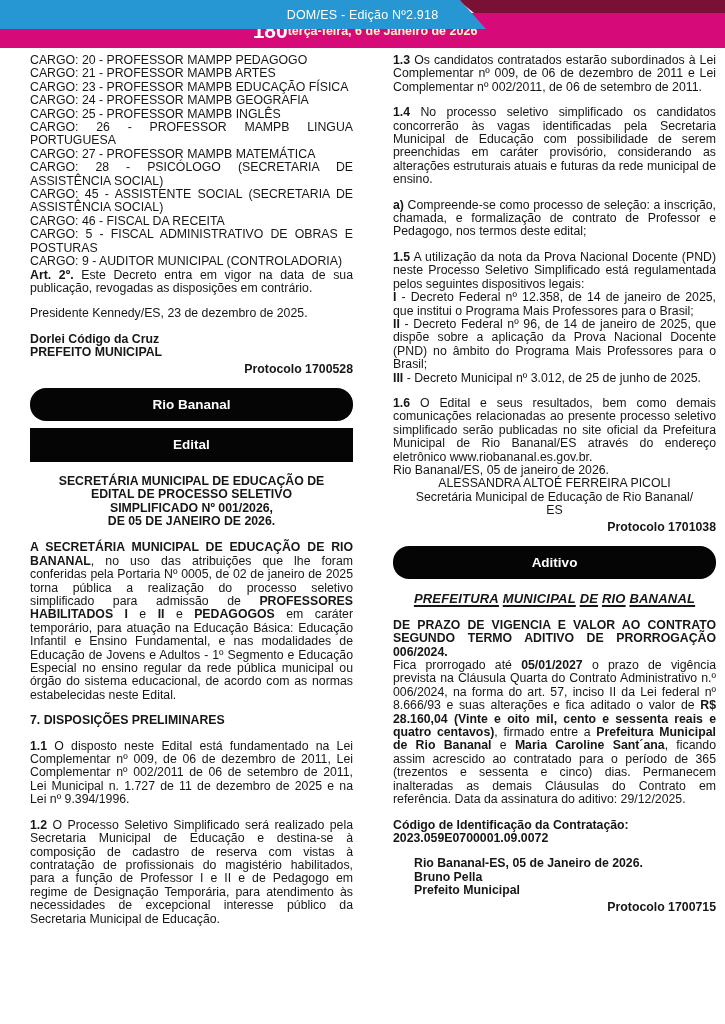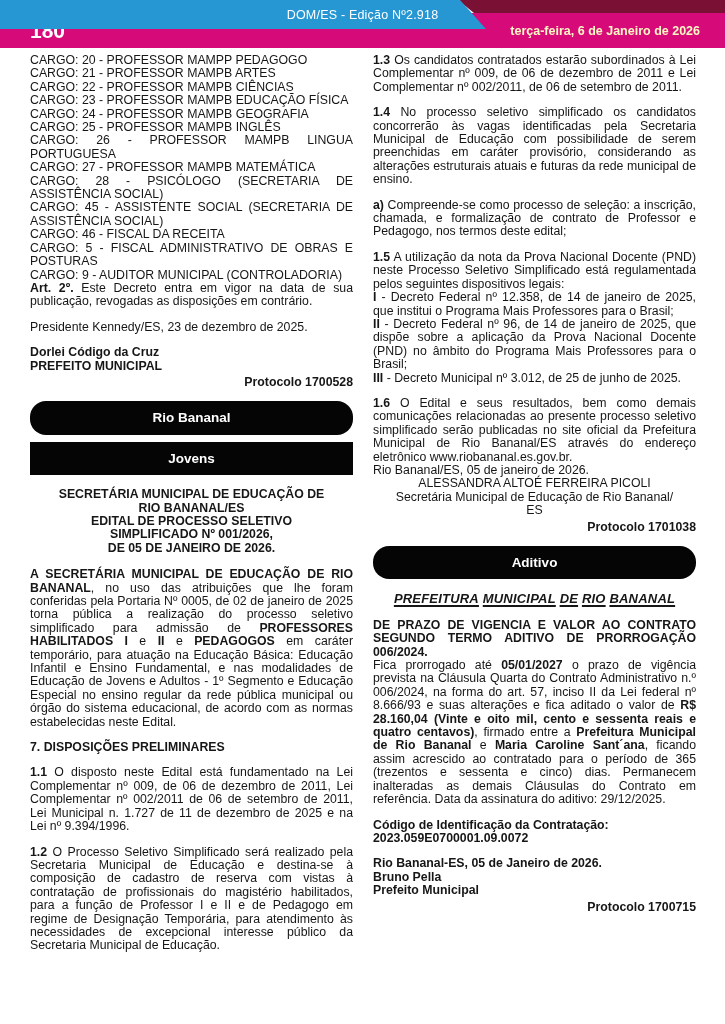--- a/index.html
+++ b/index.html
@@ -8,37 +8,37 @@
   *{box-sizing:border-box;}
   html,body{margin:0;padding:0;}
   body{
     width:725px;height:1024px;overflow:hidden;background:#ffffff;
     font-family:"Liberation Sans",sans-serif;color:var(--text);
   }
   
   .header{position:relative;height:48px;background:#fff;}
   .pink-bar{
     position:absolute;top:13px;left:0;right:0;height:35px;background:var(--pink);
-    display:flex;align-items:center;justify-content:space-between;
+    display:flex;align-items:center;justify-content:center;
   }
   .maroon-strip{
     position:absolute;top:0;left:0;right:0;height:13px;background:var(--maroon);
     clip-path:polygon(458px 0,100% 0,100% 100%,474px 100%);
   }
   .blue-bar{
     position:absolute;top:0;left:0;right:0;height:29px;background:var(--blue);
     clip-path:polygon(0 0,460px 0,486px 100%,0 100%);
     display:flex;align-items:center;justify-content:center;
   }
   .edition{color:#fff;font-size:12.5px;letter-spacing:.2px;}
   .page-num{color:#fff;font-size:21px;font-weight:bold;margin-left:30px;}
   .hdr-date{color:#fef9c3;font-size:12.5px;font-weight:bold;margin-right:25px;}
   
   .content{
-    display:grid;grid-template-columns:323px 323px;column-gap:20px;
+    display:grid;grid-template-columns:323px 323px;column-gap:40px;
     padding:6px 0 0 30px;
   }
   .col{font-size:12.3px;line-height:13.4px;}
   .p{text-align:justify;margin:0 0 12px 0;}
   .m0{margin:0;}
   .center{text-align:center;}
   .bold{font-weight:bold;}
   .proto{font-weight:bold;text-align:right;margin:3px 0 12px 0;}
   .section-bar{
     background:var(--bar);color:#fff;text-align:center;font-weight:bold;
@@ -68,46 +68,44 @@
     <span class="edition">DOM/ES - Edição Nº2.918</span>
   </div>
 </div>
 
 <div class="content">
 
   <div class="col">
     <div>
         <div class="p m0">CARGO: 20 - PROFESSOR MAMPP PEDAGOGO</div>
         <div class="p m0">CARGO: 21 - PROFESSOR MAMPB ARTES</div>
-        <div class="p m0">CARGO: 22 - PROFESSOR MAMPB CIÊNCIAS</div>
         <div class="p m0">CARGO: 23 - PROFESSOR MAMPB EDUCAÇÃO FÍSICA</div>
         <div class="p m0">CARGO: 24 - PROFESSOR MAMPB GEOGRAFIA</div>
         <div class="p m0">CARGO: 25 - PROFESSOR MAMPB INGLÊS</div>
         <div class="p m0">CARGO: 26 - PROFESSOR MAMPB LINGUA PORTUGUESA</div>
         <div class="p m0">CARGO: 27 - PROFESSOR MAMPB MATEMÁTICA</div>
         <div class="p m0">CARGO: 28 - PSICÓLOGO (SECRETARIA DE ASSISTÊNCIA SOCIAL)</div>
         <div class="p m0">CARGO: 45 - ASSISTENTE SOCIAL (SECRETARIA DE ASSISTÊNCIA SOCIAL)</div>
         <div class="p m0">CARGO: 46 - FISCAL DA RECEITA</div>
         <div class="p m0">CARGO: 5 - FISCAL ADMINISTRATIVO DE OBRAS E POSTURAS</div>
         <div class="p m0">CARGO: 9 - AUDITOR MUNICIPAL (CONTROLADORIA)</div>
       </div>
     <div class="p"><b>Art. 2º.</b><span> Este Decreto entra em vigor na data de sua publicação, revogadas as disposições em contrário.</span></div>
     <div class="p">Presidente Kennedy/ES, 23 de dezembro de 2025.</div>
     <div class="bold">
         <div class="m0">Dorlei Código da Cruz</div>
         <div class="m0">PREFEITO MUNICIPAL</div>
       </div>
     <div class="proto">Protocolo 1700528</div>
 
     <div class="section-bar mt-lg">Rio Bananal</div>
-    <div class="section-bar mb-md">Jovens</div>
+    <div class="section-bar mb-md">Edital</div>
 
     <div class="center bold mb-md">
         <div class="m0">SECRETÁRIA MUNICIPAL DE EDUCAÇÃO DE</div>
-        <div class="m0">RIO BANANAL/ES</div>
         <div class="m0">EDITAL DE PROCESSO SELETIVO</div>
         <div class="m0">SIMPLIFICADO Nº 001/2026,</div>
         <div class="m0">DE 05 DE JANEIRO DE 2026.</div>
       </div>
     <div class="p"><b>A SECRETÁRIA MUNICIPAL DE EDUCAÇÃO DE RIO BANANAL</b><span>, no uso das atribuições que lhe foram conferidas pela Portaria Nº 0005, de 02 de janeiro de 2025 torna pública a realização do processo seletivo simplificado para admissão de </span><b>PROFESSORES HABILITADOS I</b><span> e </span><b>II</b><span> e </span><b>PEDAGOGOS</b><span> em caráter temporário, para atuação na Educação Básica: Educação Infantil e Ensino Fundamental, e nas modalidades de Educação de Jovens e Adultos - 1º Segmento e Educação Especial no ensino regular da rede pública municipal ou órgão do sistema educacional, de acordo com as normas estabelecidas neste Edital.</span></div>
     <div class="p bold">7. DISPOSIÇÕES PRELIMINARES</div>
     <div class="p"><b>1.1</b><span> O disposto neste Edital está fundamentado na Lei Complementar nº 009, de 06 de dezembro de 2011, Lei Complementar nº 002/2011 de 06 de setembro de 2011, Lei Municipal n. 1.727 de 11 de dezembro de 2025 e na Lei nº 9.394/1996.</span></div>
     <div class="p"><b>1.2</b><span> O Processo Seletivo Simplificado será realizado pela Secretaria Municipal de Educação e destina-se à composição de cadastro de reserva com vistas à contratação de profissionais do magistério habilitados, para a função de Professor I e II e de Pedagogo em regime de Designação Temporária, para atendimento às necessidades de excepcional interesse público da Secretaria Municipal de Educação.</span></div>
   </div>
 
@@ -137,21 +135,21 @@
         <div class="m0">SEGUNDO TERMO ADITIVO DE PRORROGAÇÃO</div>
         <div class="m0">006/2024.</div>
       </div>
     <div class="p"><span>Fica prorrogado até </span><b>05/01/2027</b><span> o prazo de vigência prevista na Cláusula Quarta do Contrato Administrativo n.º 006/2024, na forma do art. 57, inciso II da Lei federal nº 8.666/93 e suas alterações e fica aditado o valor de </span><b>R$ 28.160,04 (Vinte e oito mil, cento e sessenta reais e quatro centavos)</b><span>, firmado entre a </span><b>Prefeitura Municipal de Rio Bananal</b><span> e </span><b>Maria Caroline Sant´ana</b><span>, ficando assim acrescido ao contratado para o período de 365 (trezentos e sessenta e cinco) dias. Permanecem inalteradas as demais Cláusulas do Contrato em referência. Data da assinatura do aditivo: 29/12/2025.</span></div>
 
     <div class="bold p m0">
         <div class="m0">Código de Identificação da Contratação:</div>
         <div class="m0">2023.059E0700001.09.0072</div>
       </div>
 
-    <div class="bold" style="margin-top:12px;">
+    <div class="bold" style="margin-top:12px;margin-left:21px;">
         <div class="m0">Rio Bananal-ES, 05 de Janeiro de 2026.</div>
         <div class="m0">Bruno Pella</div>
         <div class="m0">Prefeito Municipal</div>
       </div>
     <div class="proto">Protocolo 1700715</div>
   </div>
 
 </div>
 
 </body></html>

